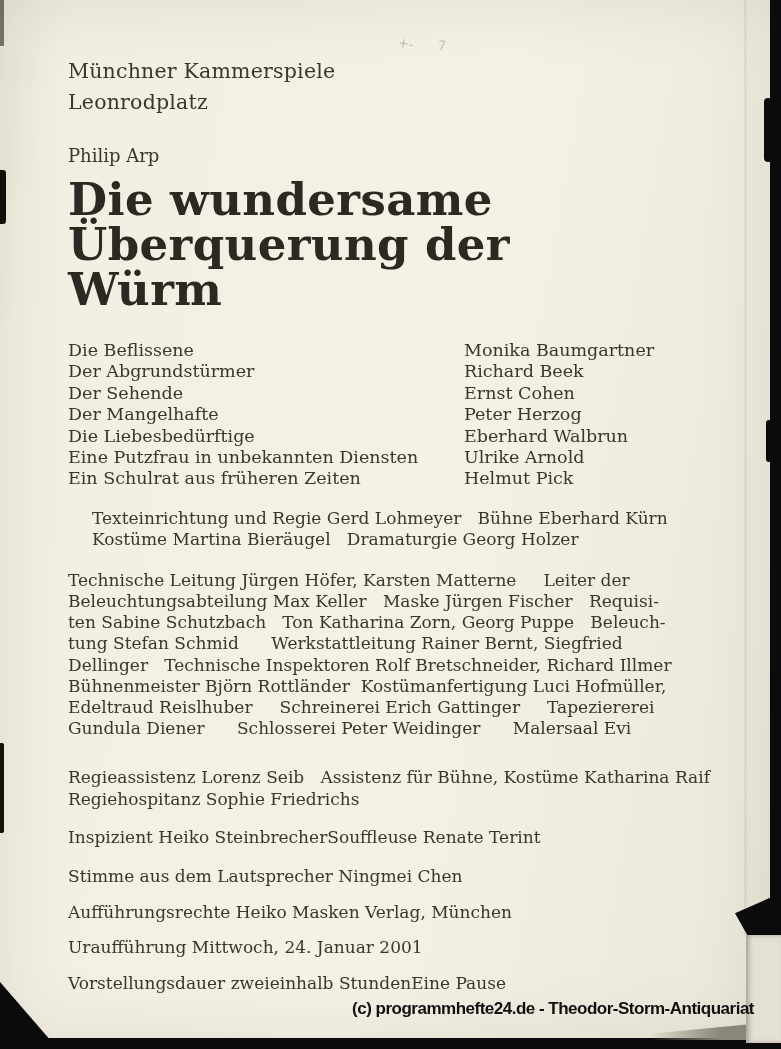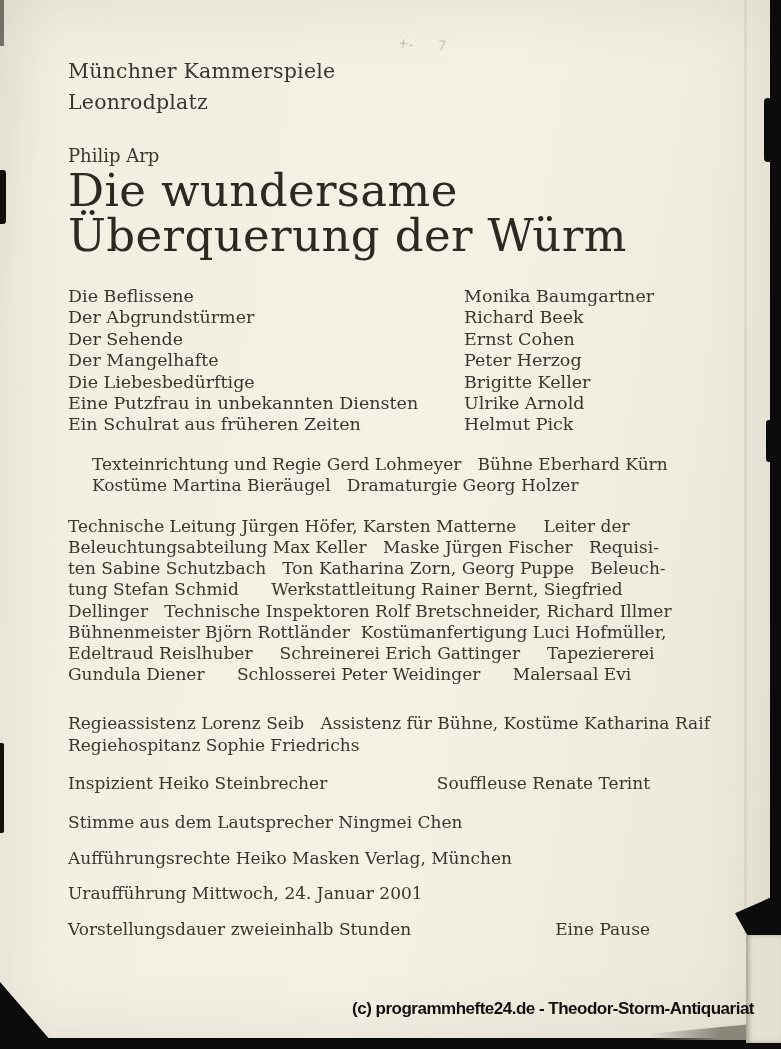--- a/index.html
+++ b/index.html
@@ -4,34 +4,34 @@
 <style>
   html,body{margin:0;padding:0;background:#0b0b0b;}
   .scan{position:relative;width:781px;height:1049px;background:#0b0b0b;overflow:hidden;
         font-family:"DejaVu Serif","Liberation Serif",serif;}
   .paper{position:absolute;left:0;top:0;width:770px;height:1040px;
          background:linear-gradient(100deg,#e9e6d9 0%,#f1eee2 7%,#f4f1e5 55%,#ece9dc 92%,#e6e2d4 100%);
          box-shadow:inset 0 0 70px rgba(105,95,70,0.13);}
   .content{position:relative;box-sizing:border-box;width:650px;padding:56px 0 0 68px;color:#3a362e;}
   .hdr{font-size:20.5px;line-height:31px;letter-spacing:0.2px;}
   .author{font-size:18px;line-height:24px;margin-top:26px;}
-  .title{font-size:45px;line-height:45px;letter-spacing:0.4px;color:#2d2922;font-weight:normal;}
+  .title{font-size:45px;line-height:45px;letter-spacing:0.4px;color:#2d2922;margin-top:9px;font-weight:bold;}
   .cast{margin-top:28px;font-size:17.5px;}
   .cast-row{display:flex;align-items:center;height:21.4px;line-height:21.4px;}
   .role{white-space:nowrap;}
   .leader{flex:1;margin:0 6px 0 8px;
           background:radial-gradient(circle at 1.6px 1.6px,#49453b 1.35px,rgba(0,0,0,0) 1.9px);
           background-size:9.7px 3.4px;background-repeat:repeat-x;
           background-position:left 4px bottom 4.6px;}
   .actor{width:186px;flex:none;white-space:nowrap;}
   .para{font-size:17px;line-height:21.2px;white-space:pre;}
   .staging{margin-top:18px;margin-left:24px;}
   .tech{margin-top:20px;line-height:20.8px;}
   .assist{margin-top:28px;}
-  .tworow{display:flex;justify-content:space-between;font-size:17px;line-height:21.5px;white-space:nowrap;}
+  .tworow{display:flex;font-size:17px;line-height:21.5px;white-space:nowrap;}
   .row-stage{margin-top:17px;}
   .single{margin-top:17px;font-size:17px;line-height:21.5px;white-space:nowrap;}
   .m14{margin-top:14px;}
   .row-duration{margin-top:14px;}
   
   .strip-right{position:absolute;right:0;top:0;width:11px;height:1049px;background:#0b0b0b;z-index:2;}
   .bump-a{position:absolute;left:764px;top:98px;width:8px;height:64px;background:#0b0b0b;border-radius:4px;z-index:2;}
   .bump-b{position:absolute;left:766px;top:420px;width:6px;height:42px;background:#0b0b0b;border-radius:3px;z-index:2;}
   .notch-right{position:absolute;left:735px;top:893px;width:46px;height:48px;background:#0b0b0b;
                clip-path:polygon(100% 0,0 42%,34% 100%,100% 100%);z-index:2;}
@@ -90,21 +90,21 @@
           <span class="actor">Ernst Cohen</span>
         </div>
         <div class="cast-row">
           <span class="role">Der Mangelhafte</span>
           <span class="leader"></span>
           <span class="actor">Peter Herzog</span>
         </div>
         <div class="cast-row">
           <span class="role">Die Liebesbedürftige</span>
           <span class="leader"></span>
-          <span class="actor">Brigitte Keller</span>
+          <span class="actor">Eberhard Walbrun</span>
         </div>
         <div class="cast-row">
           <span class="role">Eine Putzfrau in unbekannten Diensten</span>
           <span class="leader"></span>
           <span class="actor">Ulrike Arnold</span>
         </div>
         <div class="cast-row">
           <span class="role">Ein Schulrat aus früheren Zeiten</span>
           <span class="leader"></span>
           <span class="actor">Helmut Pick</span>

